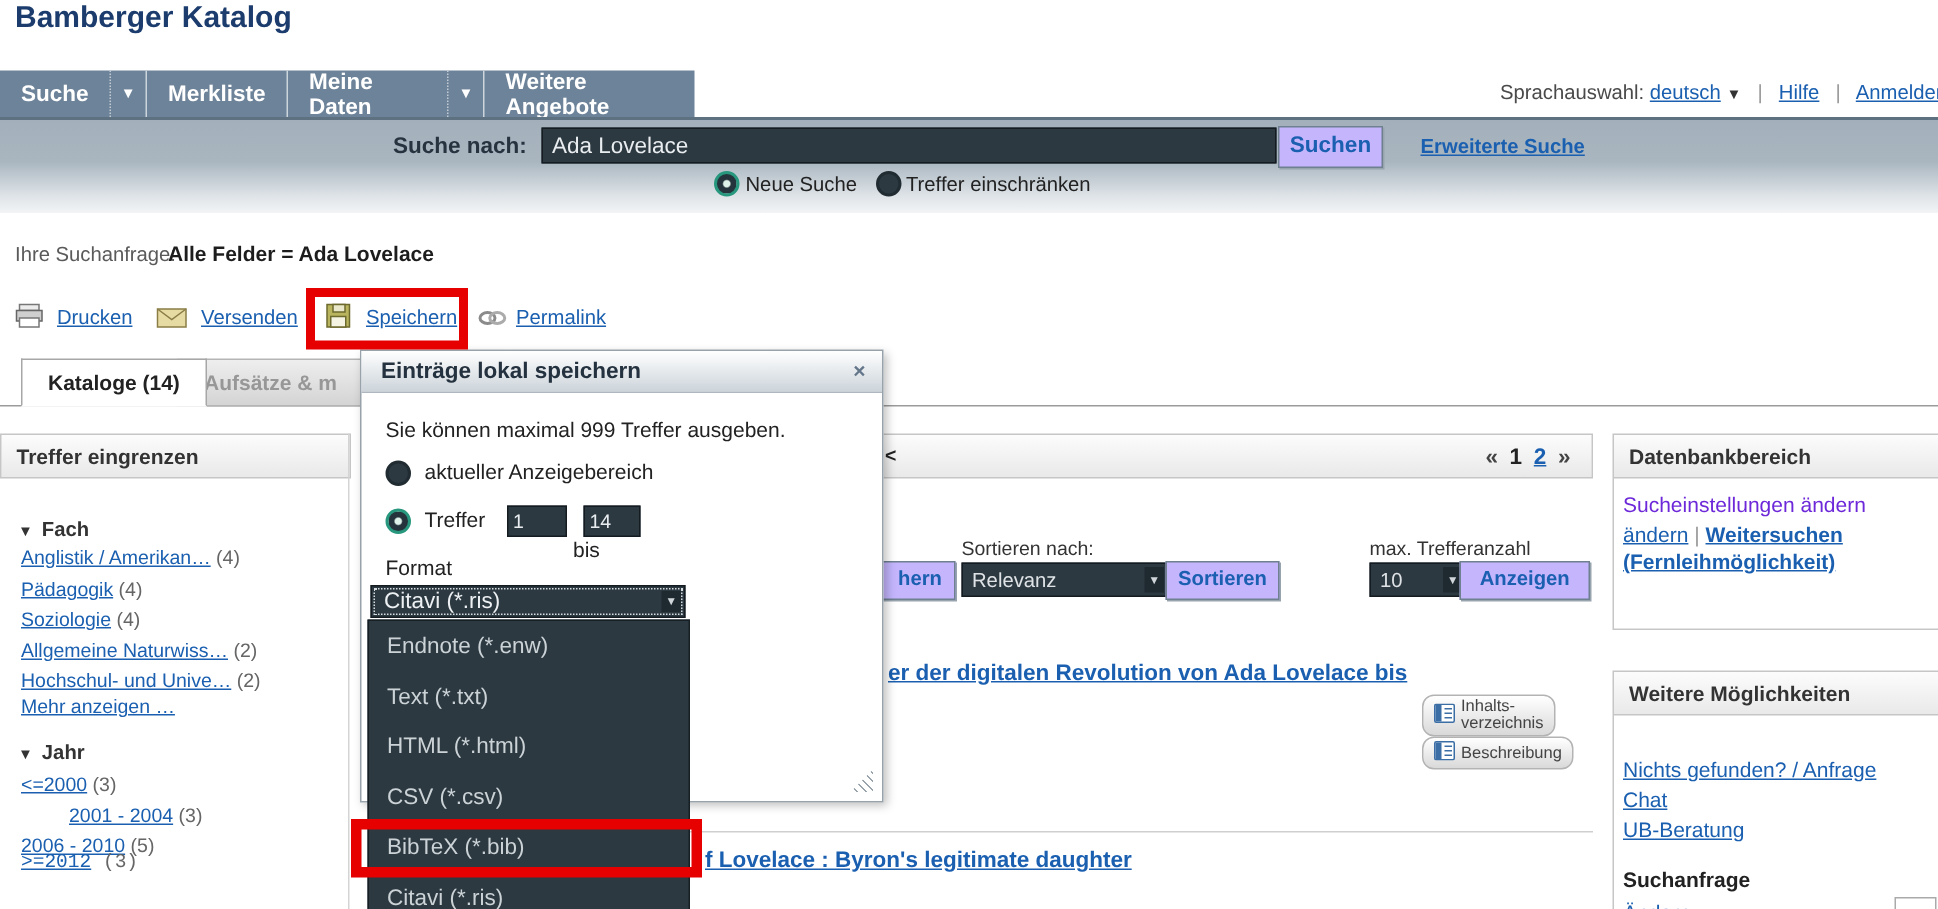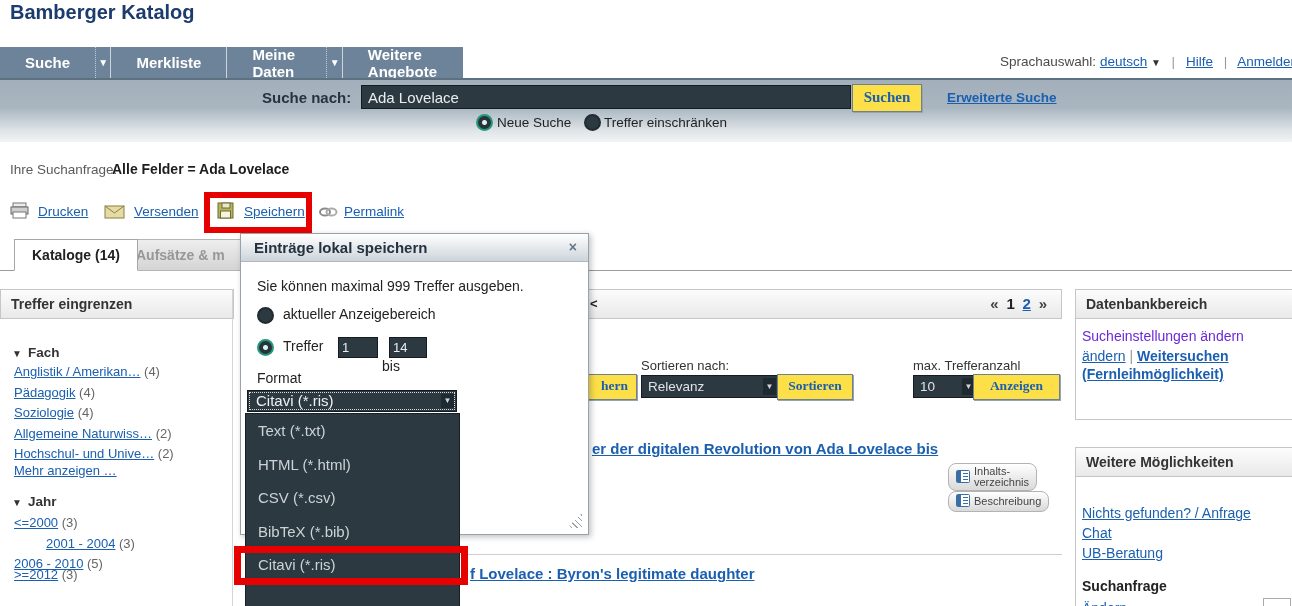--- a/index.html
+++ b/index.html
@@ -3,34 +3,34 @@
 <meta charset="utf-8">
 <style>
   html,body{margin:0;padding:0;background:#fff;}
   #canvas{position:relative;width:1292px;height:606px;overflow:hidden;background:#fff;
           font-family:"Liberation Sans",sans-serif;color:#222;}
   .abs{position:absolute;}
   a,.link{color:#1a5fb0;text-decoration:underline;cursor:pointer;}
   
   .page-title{left:10px;top:1px;font-size:20px;font-weight:bold;color:#1b3c6d;}
   .navbar{left:0;top:47px;height:31px;width:463px;background:#6d8399;display:flex;align-items:stretch;}
-  .navcell{display:flex;align-items:center;padding:0 25px;color:#fff;font-size:15px;font-weight:bold;border-right:1px solid #cdd5dc;}
+  .navcell{display:flex;align-items:center;padding:0 14px;color:#fff;font-size:15px;font-weight:bold;border-right:1px solid #cdd5dc;}
   .navarrow{display:flex;align-items:center;justify-content:center;width:26px;color:#fff;font-size:10px;
             border-left:1px dotted #c3ccd4;border-right:1px solid #cdd5dc;}
   .langrow{top:54px;right:-6px;font-size:13.5px;color:#4a4a4a;white-space:nowrap;}
   .langrow .sep{color:#999;margin:0 7px;text-decoration:none;}
   .caret{color:#333;font-size:10px;text-decoration:none;}
   
   .band{left:0;top:78px;width:1292px;height:62px;border-top:2px solid #5d7181;
         background:linear-gradient(#a3b0bb 0%,#a9b6c0 45%,#dfe4e8 82%,#f2f4f5 100%);}
   .bandlabel{left:262px;top:89px;font-size:15px;font-weight:bold;color:#273440;}
   .darkfield{background:#2c3941;color:#e9edf0;border:1px solid #141c22;font-family:"Liberation Sans",sans-serif;}
   .search-input{left:361px;top:85px;width:476px;height:20px;font-size:15px;padding:1px 6px;}
-  .btn{background:#fde047;border:1px solid #6f8090;box-shadow:1px 1px 0 #97a4ae;color:#1a5fb0;
-       font-weight:bold;font-family:Liberation Serif, serif;text-align:center;cursor:pointer;}
+  .btn{background:#c4b5fd;border:1px solid #6f8090;box-shadow:1px 1px 0 #97a4ae;color:#1a5fb0;
+       font-weight:bold;font-family:Liberation Sans, sans-serif;text-align:center;cursor:pointer;}
   .search-btn{left:852px;top:84px;width:68px;height:26px;font-size:15px;line-height:24px;}
   .adv-link{left:947px;top:90px;font-size:13.5px;font-weight:bold;}
   .radio{width:13px;height:13px;border-radius:50%;display:inline-block;}
   .radio-on{background:radial-gradient(circle at 50% 50%, #dff2ea 0 2px, #25333c 3px);border:2px solid #27977d;}
   .radio-off{background:#2c3941;border:2px solid #202b32;}
   .bandradio1{left:476px;top:114px;}
   .bandradio2{left:584px;top:114px;}
   .bandradiolabel{font-size:13.5px;color:#222;top:115px;}
   
   .q-label{left:10px;top:162px;font-size:13.5px;color:#5a5a5a;}
@@ -182,21 +182,21 @@
   <div class="abs facetlink" style="top:385px;"><a class="link">Pädagogik</a> <span class="facetcount">(4)</span></div>
   <div class="abs facetlink" style="top:405px;"><a class="link">Soziologie</a> <span class="facetcount">(4)</span></div>
   <div class="abs facetlink" style="top:426px;"><a class="link">Allgemeine Naturwiss…</a> <span class="facetcount">(2)</span></div>
   <div class="abs facetlink" style="top:446px;"><a class="link">Hochschul- und Unive…</a> <span class="facetcount">(2)</span></div>
   <div class="abs facetlink" style="top:463px;"><a class="link">Mehr anzeigen …</a></div>
 
   <div class="abs facethead" style="top:494px;"><span class="tri">▼</span><span>Jahr</span></div>
   <div class="abs facetlink" style="top:515px;"><a class="link">&lt;=2000</a> <span class="facetcount">(3)</span></div>
   <div class="abs facetlink" style="top:536px;margin-left:32px;"><a class="link">2001 - 2004</a> <span class="facetcount">(3)</span></div>
   <div class="abs facetlink" style="top:556px;"><a class="link">2006 - 2010</a> <span class="facetcount">(5)</span></div>
-  <div class="abs facetlink" style="top:567px;"><a class="link">&gt;=2012</a> <span class="facetcount">(3)</span></div>
+  <div class="abs facetlink" style="top:567px;font-family:Liberation Mono, monospace;"><a class="link">&gt;=2012</a> <span class="facetcount">(3)</span></div>
 
   <div class="abs panelbar mbar">
     <span style="position:absolute;left:341px;top:0;font-size:13px;color:#222;" class="frag">&lt;</span>
     <span style="position:absolute;right:14px;top:0;">
       <span class="pag">«</span>&nbsp;
       <span class="pag" style="color:#222;">1</span>&nbsp;
       <a class="link pag" style="color:#1a5fb0;">2</a>&nbsp;
       <span class="pag">»</span>
     </span>
   </div>
@@ -284,20 +284,21 @@
 
     <span class="abs dlg-radiolabel" style="left:16px;top:136px;">Format</span>
     <div class="abs darkfield dlg-select">
       <span>Citavi (*.ris)</span>
       <span class="selarrow" style="right:2px;top:3px;bottom:3px;">▼</span>
     </div>
     <div class="abs grip"></div>
   </div>
 
   <div class="abs ddlist">
+    <div class="ddopt">Endnote (*.enw)</div>
     <div class="ddopt">Text (*.txt)</div>
     <div class="ddopt">HTML (*.html)</div>
     <div class="ddopt">CSV (*.csv)</div>
     <div class="ddopt">BibTeX (*.bib)</div>
     <div class="ddopt">Citavi (*.ris)</div>
   </div>
 
   <div class="abs redbox redbox1"></div>
   <div class="abs redbox redbox2"></div>
 

